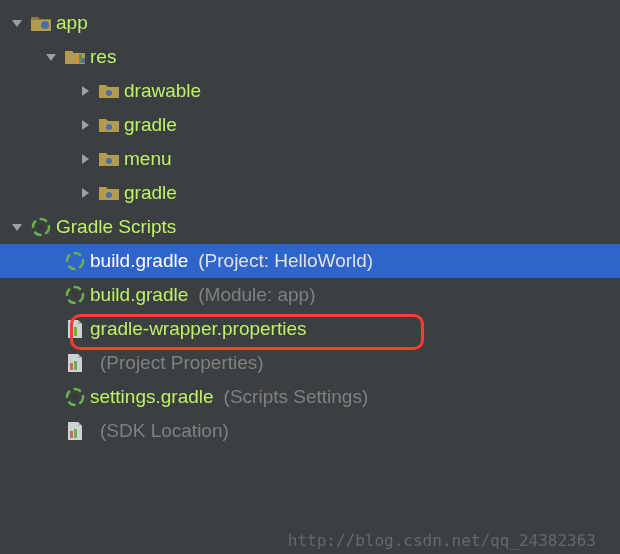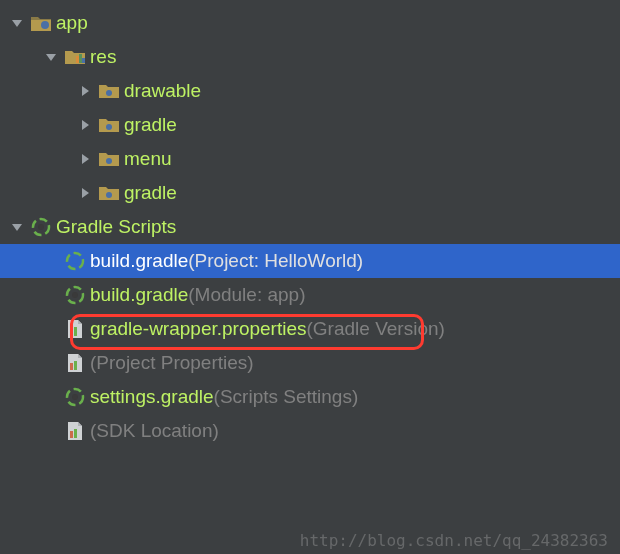--- a/index.html
+++ b/index.html
@@ -40,32 +40,32 @@
     width: 22px;
     height: 22px;
     display: inline-flex;
     justify-content: center;
     align-items: center;
     margin-right: 4px;
     flex-shrink: 0;
   }
   .label { color: #bef264; }
   .row.selected .label { color: #ffffff; }
-  .suffix { color: #808080; margin-left: 0; }
+  .suffix { color: #808080; margin-left: 10px; }
   .row.selected .suffix { color: #e0e0e0; }
   .highlight-box {
     position: absolute;
     border: 3px solid #ff3b30;
     border-radius: 10px;
     pointer-events: none;
   }
   .watermark {
     position: absolute;
     bottom: 4px;
-    right: 12px;
+    right: 24px;
     color: rgba(180,180,180,0.35);
     font-size: 16px;
     font-family: monospace;
     margin-top: 40px;
   }
 </style>
 </head>
 <body>
 
 <div class="tree">
@@ -218,21 +218,20 @@
     <span class="spacer-arrow"></span>
     <span class="node-icon">
       <svg width="18" height="20" viewBox="0 0 18 20">
           <path d="M2 1 L12 1 L16 5 L16 19 L2 19 Z" fill="#cfd2d4"></path>
           <path d="M12 1 L12 5 L16 5 Z" fill="#aeb2b5"></path>
           <rect x="4" y="10" width="3" height="7" fill="#cc6b4c"></rect>
           <rect x="8" y="8" width="3" height="9" fill="#6ab04c"></rect>
         </svg>
     </span>
     <span class="label">gradle-wrapper.properties</span>
-    <span class="suffix">(Gradle Version)</span>
   </div>
 
   <div class="row">
     <span class="indent" style="width:34px"></span>
     <span class="spacer-arrow"></span>
     <span class="node-icon">
       <svg width="18" height="20" viewBox="0 0 18 20">
           <path d="M2 1 L12 1 L16 5 L16 19 L2 19 Z" fill="#cfd2d4"></path>
           <path d="M12 1 L12 5 L16 5 Z" fill="#aeb2b5"></path>
           <rect x="4" y="10" width="3" height="7" fill="#cc6b4c"></rect>

